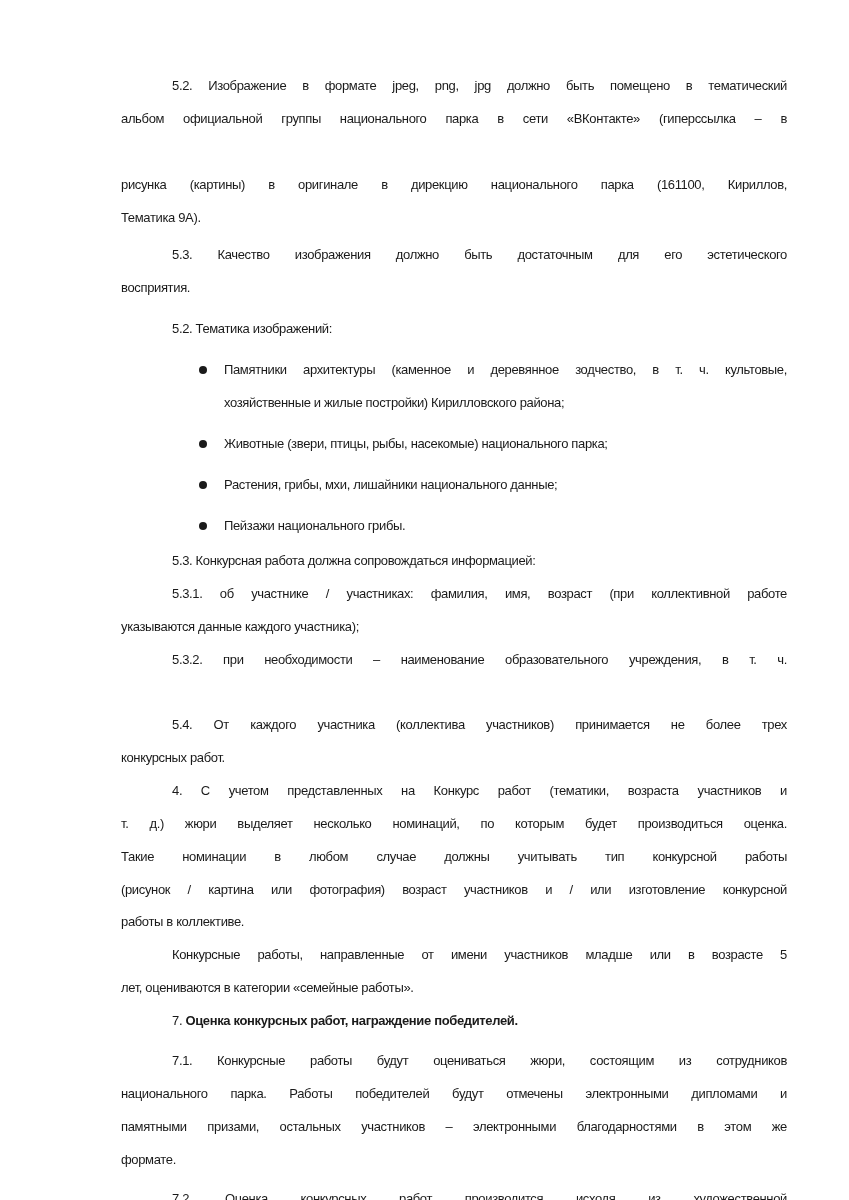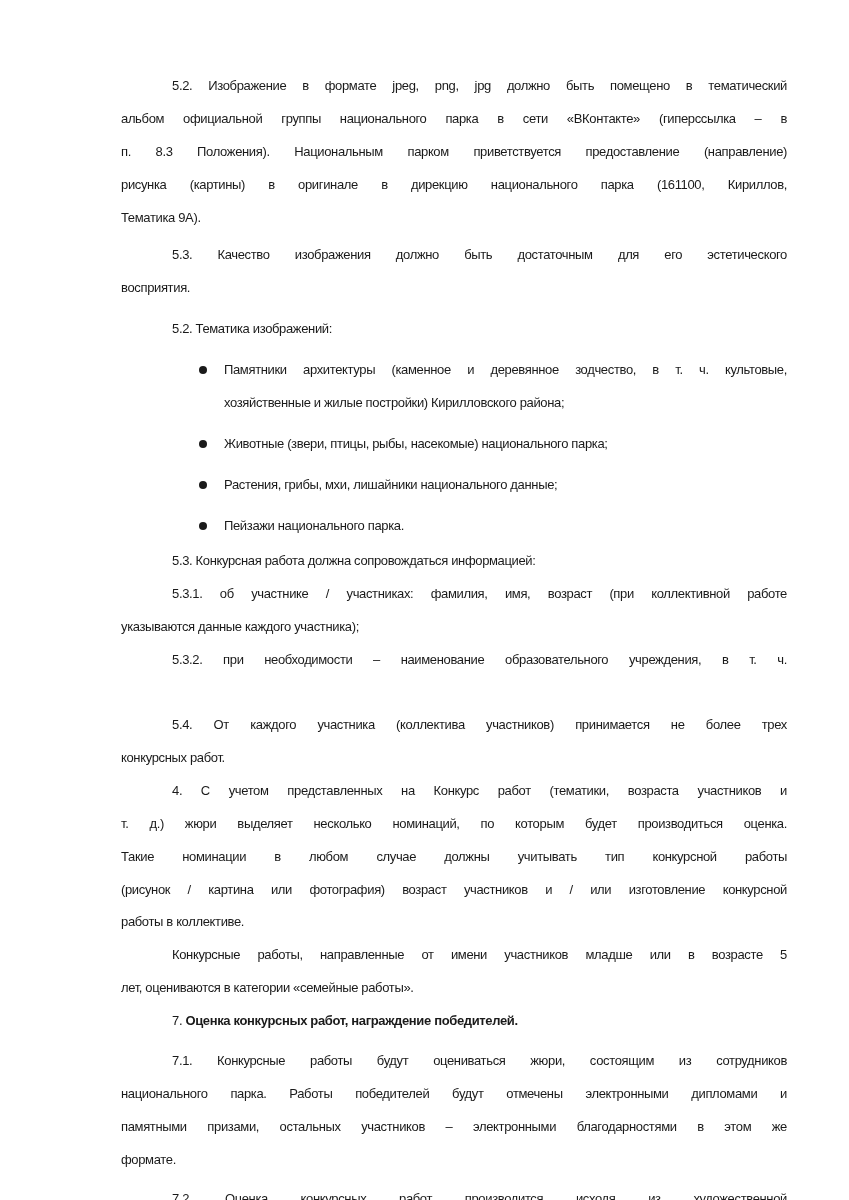--- a/index.html
+++ b/index.html
@@ -46,41 +46,40 @@
     }
     b { font-weight: bold; }
   </style>
 </head>
 <body>
 
 <div class="page">
 
   <div class="line indent just" style="top:76px">5.2. Изображение в формате jpeg, png, jpg должно быть помещено в тематический</div>
   <div class="line just" style="top:109px">альбом официальной группы национального парка в сети «ВКонтакте» (гиперссылка – в</div>
-  <div class="line just" style="top:142px">п. 8.3 Положения). Национальным парком приветствуется предоставление (направление)</div>
   <div class="line just" style="top:175px">рисунка (картины) в оригинале в дирекцию национального парка (161100, Кириллов,</div>
   <div class="line" style="top:208px">Тематика 9А).</div>
 
   <div class="line indent just" style="top:245px">5.3. Качество изображения должно быть достаточным для его эстетического</div>
   <div class="line" style="top:278px">восприятия.</div>
 
   <div class="line indent" style="top:319px">5.2.  Тематика изображений:</div>
 
   <span class="bullet" style="top:366px"></span>
   <div class="line bullet-text just" style="top:360px">Памятники архитектуры (каменное и деревянное зодчество, в т. ч. культовые,</div>
   <div class="line bullet-text" style="top:393px">хозяйственные и жилые постройки) Кирилловского района;</div>
 
   <span class="bullet" style="top:440px"></span>
   <div class="line bullet-text" style="top:434px">Животные (звери, птицы, рыбы, насекомые) национального парка;</div>
 
   <span class="bullet" style="top:481px"></span>
   <div class="line bullet-text" style="top:475px">Растения, грибы, мхи, лишайники национального данные;</div>
 
   <span class="bullet" style="top:522px"></span>
-  <div class="line bullet-text" style="top:516px">Пейзажи национального парка.</div>
+  <div class="line bullet-text" style="top:516px">Пейзажи национального грибы.</div>
 
   <div class="line indent" style="top:551px">5.3. Конкурсная работа должна сопровождаться информацией:</div>
 
   <div class="line indent just" style="top:584px">5.3.1. об участнике / участниках: фамилия, имя, возраст (при коллективной работе</div>
   <div class="line" style="top:617px">указываются данные каждого участника);</div>
 
   <div class="line indent just" style="top:650px">5.3.2. при необходимости – наименование образовательного учреждения, в т. ч.</div>
 
   <div class="line indent just" style="top:715px">5.4. От каждого участника (коллектива участников) принимается не более трех</div>
   <div class="line" style="top:748px">конкурсных работ.</div>

